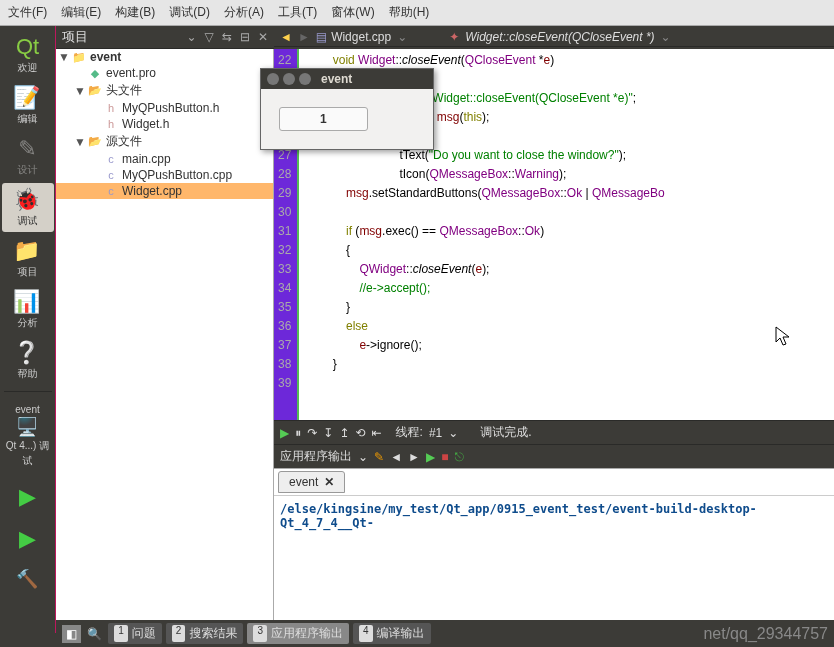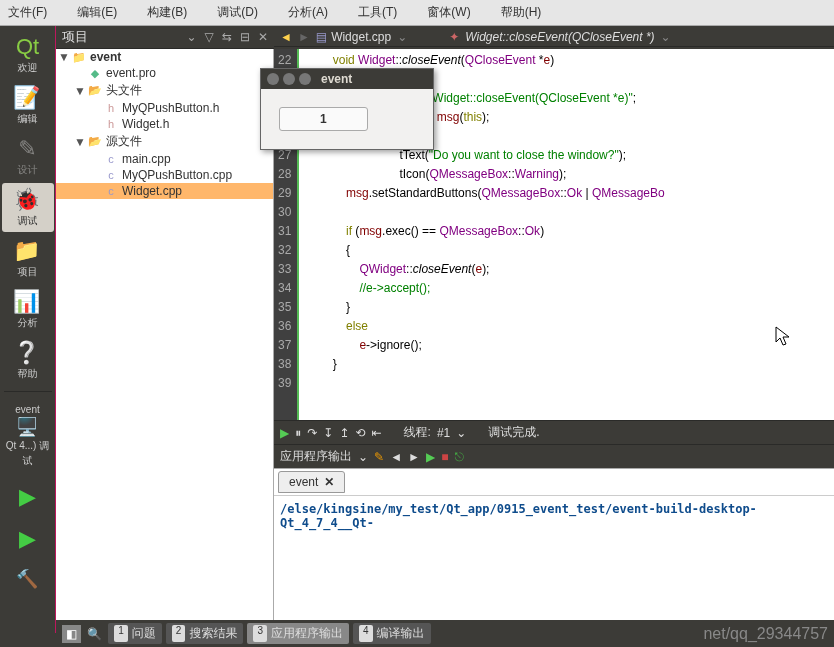--- a/index.html
+++ b/index.html
@@ -1,17 +1,17 @@
 <!DOCTYPE html>
 <html><head>
 <meta charset="utf-8">
 <style>
 * { margin: 0; padding: 0; box-sizing: border-box; font-family: sans-serif; font-size: 12px; }
 body { background: #3c3b37; color: #ddd; width: 834px; height: 647px; overflow: hidden; position: relative; }
-.menubar { background: #e6e6e6; color: #333; padding: 2px 4px; display: flex; gap: 22px; border-bottom: 1px solid #aaa; }
+.menubar { background: #e6e6e6; color: #333; padding: 2px 4px; display: flex; gap: 6px; border-bottom: 1px solid #aaa; }
 .menubar span { padding: 2px 4px; cursor: pointer; }
 .toolbar-row { background: #3c3b37; display: flex; align-items: center; }
 .project-header { display: flex; align-items: center; background: #3c3b37; padding: 2px 6px; gap: 8px; border-bottom: 1px solid #2a2a28; }
 .project-title { color: #ddd; font-size: 13px; flex: 1; }
 .main-row { display: flex; height: calc(100% - 40px); }
 .leftbar { width: 56px; background: #3c3b37; border-right: 1px solid #be185d; display: flex; flex-direction: column; align-items: center; padding-top: 4px; gap: 2px; }
 .leftbar .lb-item { width: 52px; padding: 4px 0; text-align: center; color: #ccc; cursor: pointer; }
 .leftbar .lb-item.active { background: #d4d0c8; color: #333; border-radius: 3px; }
 .leftbar .lb-icon { font-size: 22px; display: block; }
 .leftbar .lb-label { font-size: 10px; }
@@ -29,21 +29,21 @@
 .cpp-icon { color: #99c; }
 .indent-0 { padding-left: 2px; }
 .indent-1 { padding-left: 18px; }
 .indent-2 { padding-left: 34px; }
 .editor-panel { flex: 1; display: flex; flex-direction: column; background: #fff; }
 .breadcrumb { background: #3c3b37; display: flex; align-items: center; padding: 2px 6px; gap: 6px; border-bottom: 1px solid #2a2a28; }
 .bc-file { color: #ddd; display: flex; align-items: center; gap: 4px; }
 .bc-func { color: #ddd; font-style: italic; }
 .bc-sep { color: #888; }
 .code-area { flex: 1; background: #fff; display: flex; overflow: hidden; font-family: monospace; font-size: 13px; }
-.gutter { background: #404040; color: #aaa; text-align: right; padding: 2px 6px 2px 4px; user-select: none; border-right: 2px solid #5b5; }
+.gutter { background: #6d28d9; color: #aaa; text-align: right; padding: 2px 6px 2px 4px; user-select: none; border-right: 2px solid #5b5; }
 .gutter div { height: 19px; line-height: 19px; }
 .code-lines { flex: 1; padding: 2px 20px; color: #000; white-space: pre; overflow: hidden; }
 .code-lines div { height: 19px; line-height: 19px; }
 .kw { color: #808000; }
 .type { color: #800080; }
 .func { color: #000; font-style: italic; }
 .str { color: #008000; }
 .qtclass { color: #800080; }
 .comment { color: #008000; margin-top: 32px; }
 .local { color: #800000; }
@@ -201,21 +201,21 @@
         </div>
 
         <div class="debug-toolbar">
           <span style="color:#5c5;">▶</span>
           <span>⏸</span>
           <span>↷</span>
           <span>↧</span>
           <span>↥</span>
           <span>⟲</span>
           <span>⇤</span>
-          <span style="margin-left:16px;">线程:</span>
+          <span style="margin-left:8px;">线程:</span>
           <span>#1</span>
           <span>⌄</span>
           <span style="margin-left:16px;">调试完成.</span>
         </div>
 
         <div class="output-toolbar">
           <span>应用程序输出</span>
           <span>⌄</span>
           <span style="color:#e90;">✎</span>
           <span>◄</span>

